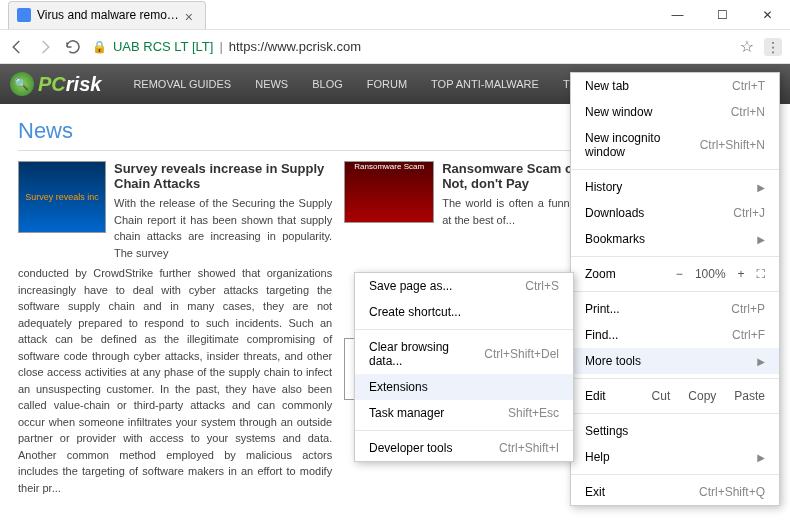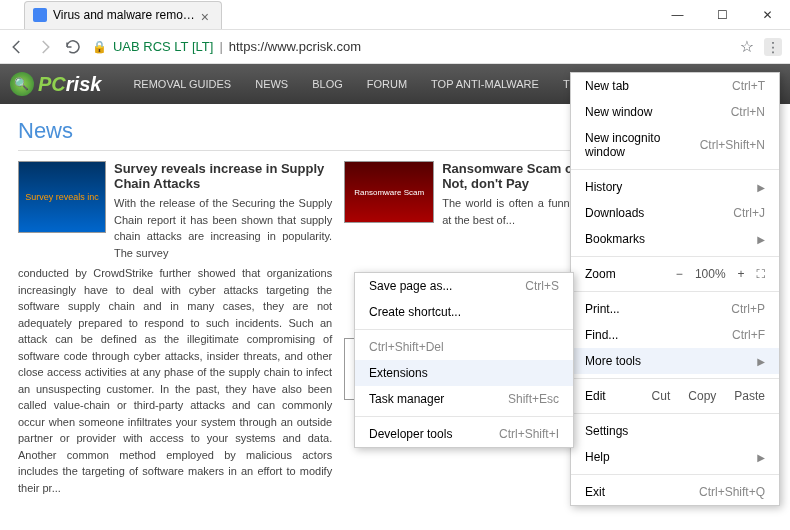--- a/index.html
+++ b/index.html
@@ -1,19 +1,19 @@
 <!DOCTYPE html>
 <html><head>
 <meta charset="utf-8">
 <style>
 * { margin: 0; padding: 0; box-sizing: border-box; font-family: "Segoe UI", Arial, sans-serif; }
 body { width: 790px; height: 530px; background: #fff; overflow: hidden; position: relative; }
 
 .titlebar { height: 30px; background: #fff; display: flex; align-items: center; border-bottom: 1px solid #e0e0e0; }
-.tab { height: 28px; margin-left: 24px; background: #f2f2f2; border: 1px solid #ccc; border-bottom: none; border-radius: 4px 4px 0 0; display: flex; align-items: center; padding: 0 8px; font-size: 12px; gap: 6px; }
+.tab { height: 28px; margin-left: 8px; background: #f2f2f2; border: 1px solid #ccc; border-bottom: none; border-radius: 4px 4px 0 0; display: flex; align-items: center; padding: 0 8px; font-size: 12px; gap: 6px; }
 .tab-favicon { width: 14px; height: 14px; background: #4285f4; border-radius: 2px; }
 .tab-close { width: 12px; height: 12px; font-size: 14px; color: #666; cursor: pointer; }
 .win-controls { margin-left: auto; display: flex; }
 .win-btn { width: 45px; height: 30px; display: flex; align-items: center; justify-content: center; font-size: 12px; color: #333; }
 
 .addrbar { height: 34px; display: flex; align-items: center; padding: 0 8px; gap: 10px; border-bottom: 1px solid #e0e0e0; }
 .nav-btn { width: 18px; height: 18px; color: #5f6368; }
 .url-box { flex: 1; display: flex; align-items: center; gap: 6px; font-size: 13px; }
 .lock { color: #0b8043; font-size: 12px; }
 .url-secure { color: #0b8043; }
@@ -34,21 +34,21 @@
 .section-title { font-size: 22px; font-weight: 300; color: #4a90d9; border-bottom: 1px solid #ddd; padding-bottom: 6px; margin-bottom: 10px; }
 
 .articles { display: flex; gap: 12px; }
 .col-left { flex: 1.2; }
 .col-right { flex: 1; }
 
 .article { margin-bottom: 12px; }
 .article-top { display: flex; gap: 8px; }
 .thumb { flex-shrink: 0; border: 1px solid #999; }
 .thumb1 { width: 88px; height: 72px; background: linear-gradient(#003366,#0066cc); display: flex; align-items: center; justify-content: center; color: #ff9900; font-size: 9px; padding: 4px; }
-.thumb2 { width: 90px; height: 62px; background: linear-gradient(#550000,#aa0000); display: flex; align-items: center; justify-content: center; color: #fff; font-size: 8px; }
+.thumb2 { width: 90px; height: 62px; background: linear-gradient(#550000,#aa0000); display: flex; align-items: flex-start; justify-content: center; color: #fff; font-size: 8px; }
 .thumb3 { width: 90px; height: 62px; background: #fff; border: 1px solid #999; position: relative; }
 .article-title { font-size: 13px; font-weight: bold; color: #333; margin-bottom: 4px; }
 .article-body { font-size: 11px; color: #444; line-height: 1.5; text-align: justify; }
 .article-body-full { font-size: 11px; color: #444; line-height: 1.5; text-align: justify; margin-top: 4px; }
 
 .sidebar { width: 150px; }
 .side-title { font-size: 18px; font-weight: 300; color: #4a90d9; border-bottom: 1px solid #ddd; padding-bottom: 4px; margin-bottom: 6px; }
 .side-sub { font-size: 11px; color: #333; text-align: center; font-weight: bold; margin-top: 20px; }
 .globe { width: 48px; height: 48px; margin: 10px auto; border-radius: 50%; background: radial-gradient(circle at 30% 30%, #7fc97f, #1a5a1a); position: relative; }
 .risk-bar { width: 70px; height: 12px; margin: 4px auto; background: linear-gradient(90deg,#ffdd44 0%, #ffdd44 80%, #ddd 80%); border: 1px solid #999; }
@@ -251,20 +251,21 @@
 <div class="menu sub-menu">
   <div class="menu-row">
       <span>Save page as...</span>
       <span class="shortcut">Ctrl+S</span>
     </div>
   <div class="menu-row">
       <span>Create shortcut...</span>
     </div>
   <div class="menu-sep"></div>
   <div class="menu-row">
+      <span>Clear browsing data...</span>
       <span class="shortcut">Ctrl+Shift+Del</span>
     </div>
   <div class="menu-row highlight">
       <span>Extensions</span>
     </div>
   <div class="menu-row">
       <span>Task manager</span>
       <span class="shortcut">Shift+Esc</span>
     </div>
   <div class="menu-sep"></div>

